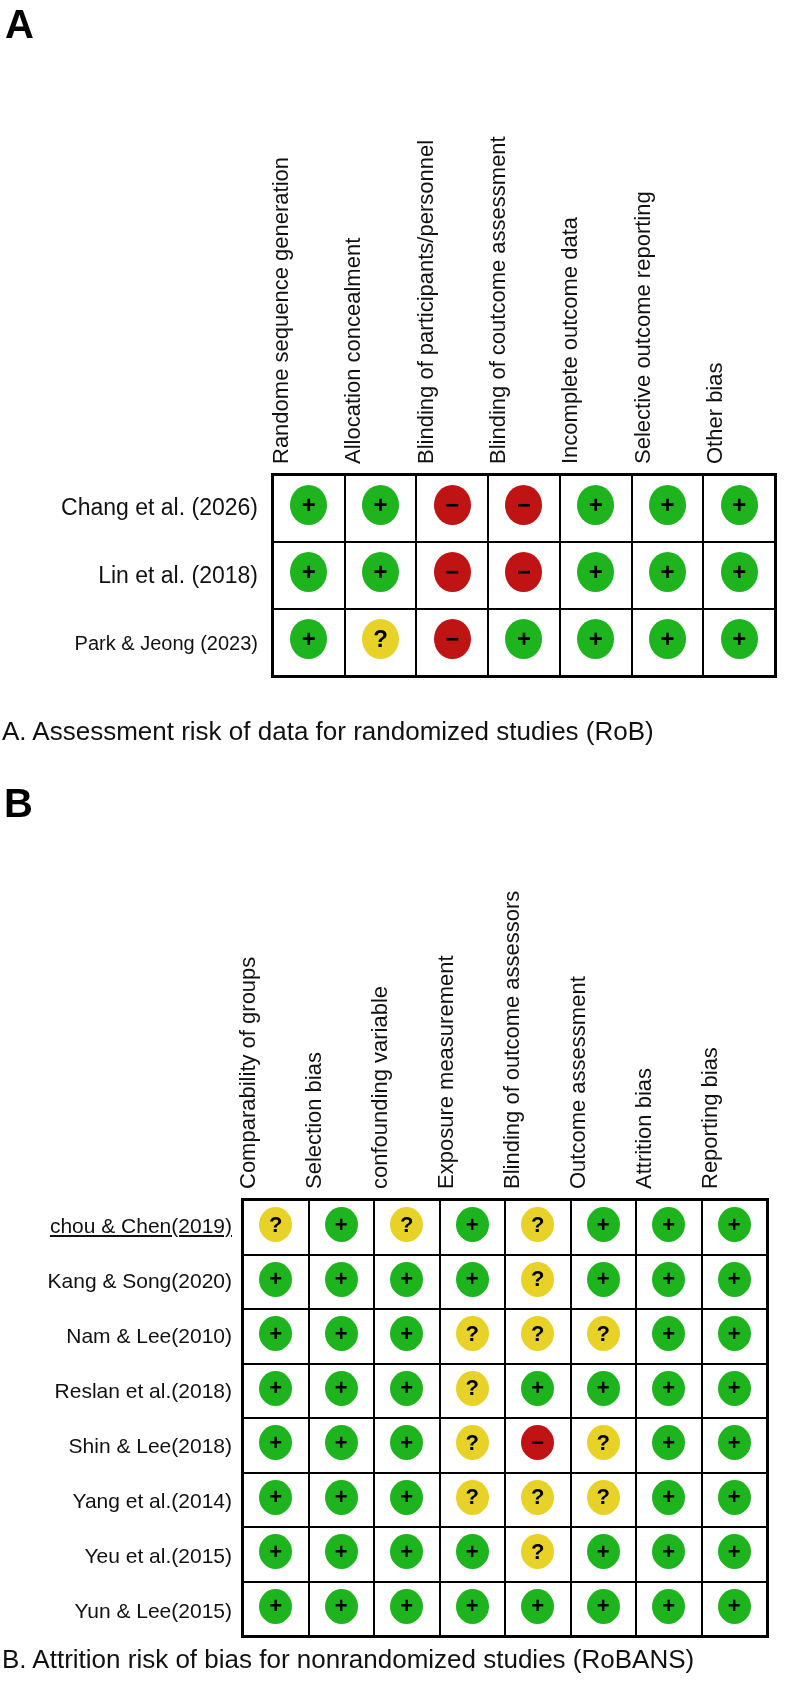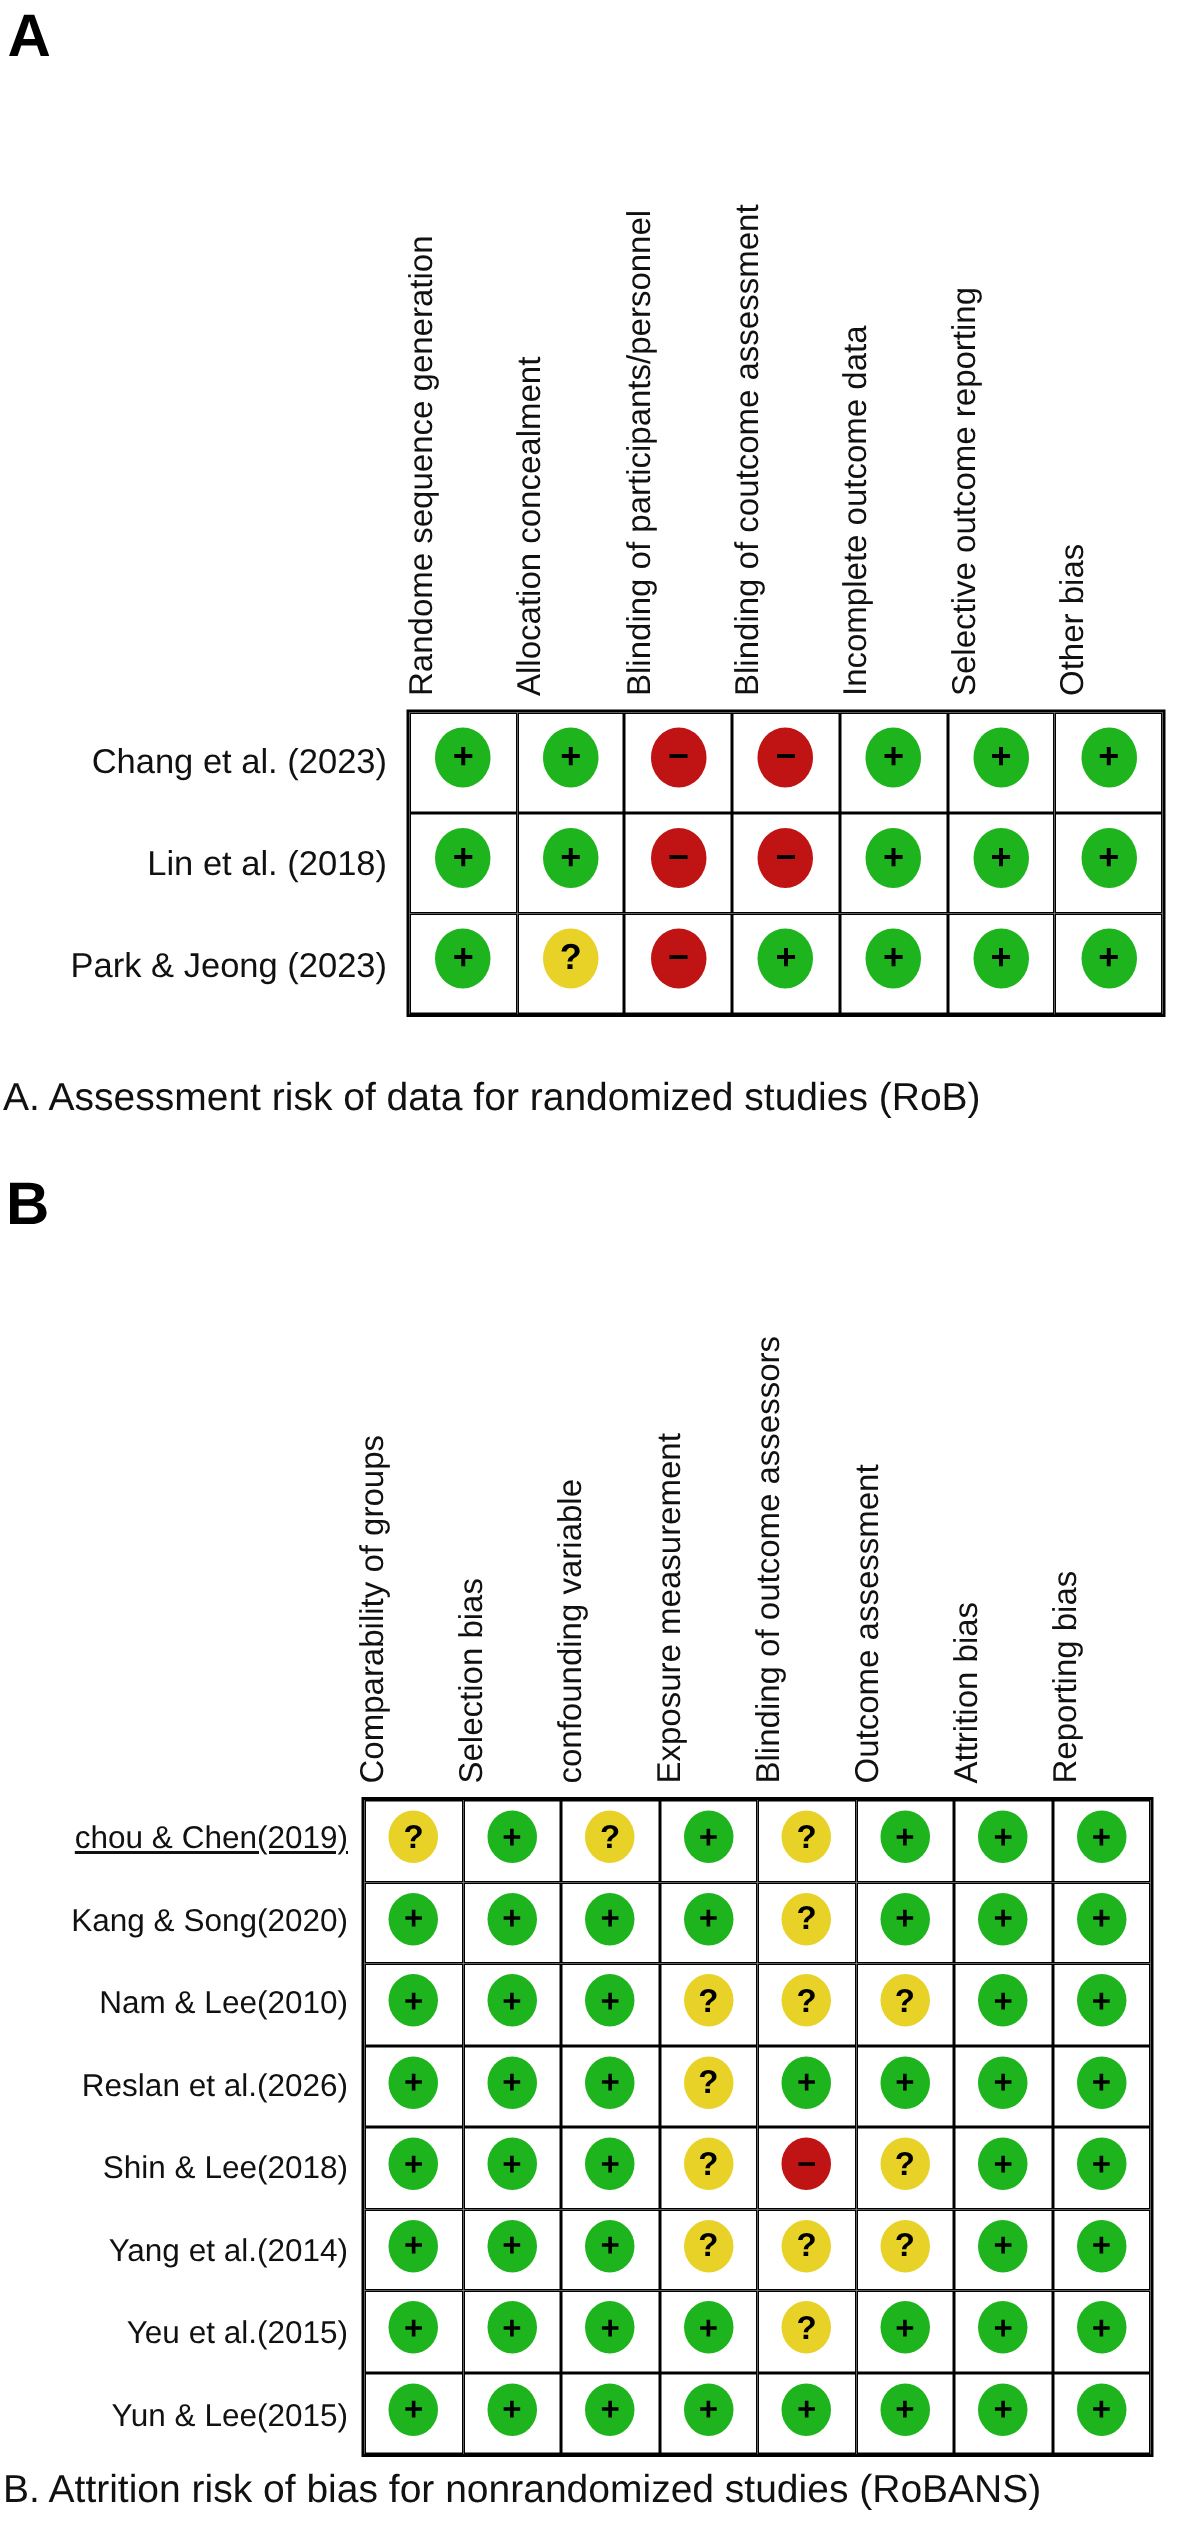--- a/index.html
+++ b/index.html
@@ -45,23 +45,23 @@
   <div class="panel-letter" style="left:5px; top:4px;">A</div>
 
   <div id="panel-a-mount">
       <div class="v-header" style="left: 294.143px; top: 438px; font-size: 22px;">Randome sequence generation</div>
       <div class="v-header" style="left: 366.429px; top: 438px; font-size: 22px;">Allocation concealment</div>
       <div class="v-header" style="left: 438.714px; top: 438px; font-size: 22px;">Blinding of participants/personnel</div>
       <div class="v-header" style="left: 511px; top: 438px; font-size: 22px;">Blinding of coutcome assessment</div>
       <div class="v-header" style="left: 583.286px; top: 438px; font-size: 22px;">Incomplete outcome data</div>
       <div class="v-header" style="left: 655.571px; top: 438px; font-size: 22px;">Selective outcome reporting</div>
       <div class="v-header" style="left: 727.857px; top: 438px; font-size: 22px;">Other bias</div>
-      <div class="row-label" style="left: 0px; top: 473px; width: 258px; height: 68.3333px; font-size: 23px;">Chang et al. (2023)</div>
+      <div class="row-label" style="left: 0px; top: 473px; width: 258px; height: 68.3333px; font-size: 23px;">Chang et al. (2026)</div>
       <div class="row-label" style="left: 0px; top: 541.333px; width: 258px; height: 68.3333px; font-size: 23px;">Lin et al. (2018)</div>
-      <div class="row-label" style="left: 0px; top: 609.667px; width: 258px; height: 68.3333px; font-size: 23px;">Park &amp; Jeong (2023)</div>
+      <div class="row-label" style="left: 0px; top: 609.667px; width: 258px; height: 68.3333px; font-size: 20px;">Park &amp; Jeong (2023)</div>
       <div class="rob-grid" style="left: 271px; top: 473px; width: 506px; height: 205px; grid-template-columns: repeat(7, 1fr); grid-template-rows: repeat(3, 1fr);">
         <div class="cell">
           <span class="risk-circle" style="width: 37px; height: 40px; margin-top: 9px; font-size: 24px; background: rgb(30, 180, 30);">+</span>
         </div>
         <div class="cell">
           <span class="risk-circle" style="width: 37px; height: 40px; margin-top: 9px; font-size: 24px; background: rgb(30, 180, 30);">+</span>
         </div>
         <div class="cell">
           <span class="risk-circle" style="width: 37px; height: 40px; margin-top: 9px; font-size: 24px; background: rgb(192, 20, 20);">−</span>
         </div>
@@ -131,21 +131,21 @@
       <div class="v-header" style="left: 327px; top: 1163px; font-size: 22px;">Selection bias</div>
       <div class="v-header" style="left: 393px; top: 1163px; font-size: 22px;">confounding variable</div>
       <div class="v-header" style="left: 459px; top: 1163px; font-size: 22px;">Exposure measurement</div>
       <div class="v-header" style="left: 525px; top: 1163px; font-size: 22px;">Blinding of outcome assessors</div>
       <div class="v-header" style="left: 591px; top: 1163px; font-size: 22px;">Outcome assessment</div>
       <div class="v-header" style="left: 657px; top: 1163px; font-size: 22px;">Attrition bias</div>
       <div class="v-header" style="left: 723px; top: 1163px; font-size: 22px;">Reporting bias</div>
       <div class="row-label" style="left: 0px; top: 1198px; width: 232px; height: 55px; font-size: 21px; text-decoration: underline;">chou &amp; Chen(2019)</div>
       <div class="row-label" style="left: 0px; top: 1253px; width: 232px; height: 55px; font-size: 21px;">Kang &amp; Song(2020)</div>
       <div class="row-label" style="left: 0px; top: 1308px; width: 232px; height: 55px; font-size: 21px;">Nam &amp; Lee(2010)</div>
-      <div class="row-label" style="left: 0px; top: 1363px; width: 232px; height: 55px; font-size: 21px;">Reslan et al.(2026)</div>
+      <div class="row-label" style="left: 0px; top: 1363px; width: 232px; height: 55px; font-size: 21px;">Reslan et al.(2018)</div>
       <div class="row-label" style="left: 0px; top: 1418px; width: 232px; height: 55px; font-size: 21px;">Shin &amp; Lee(2018)</div>
       <div class="row-label" style="left: 0px; top: 1473px; width: 232px; height: 55px; font-size: 21px;">Yang et al.(2014)</div>
       <div class="row-label" style="left: 0px; top: 1528px; width: 232px; height: 55px; font-size: 21px;">Yeu et al.(2015)</div>
       <div class="row-label" style="left: 0px; top: 1583px; width: 232px; height: 55px; font-size: 21px;">Yun &amp; Lee(2015)</div>
       <div class="rob-grid" style="left: 241px; top: 1198px; width: 528px; height: 440px; grid-template-columns: repeat(8, 1fr); grid-template-rows: repeat(8, 1fr);">
         <div class="cell">
           <span class="risk-circle" style="width: 33px; height: 35px; margin-top: 6px; font-size: 22px; background: rgb(232, 210, 39);">?</span>
         </div>
         <div class="cell">
           <span class="risk-circle" style="width: 33px; height: 35px; margin-top: 6px; font-size: 22px; background: rgb(30, 180, 30);">+</span>

